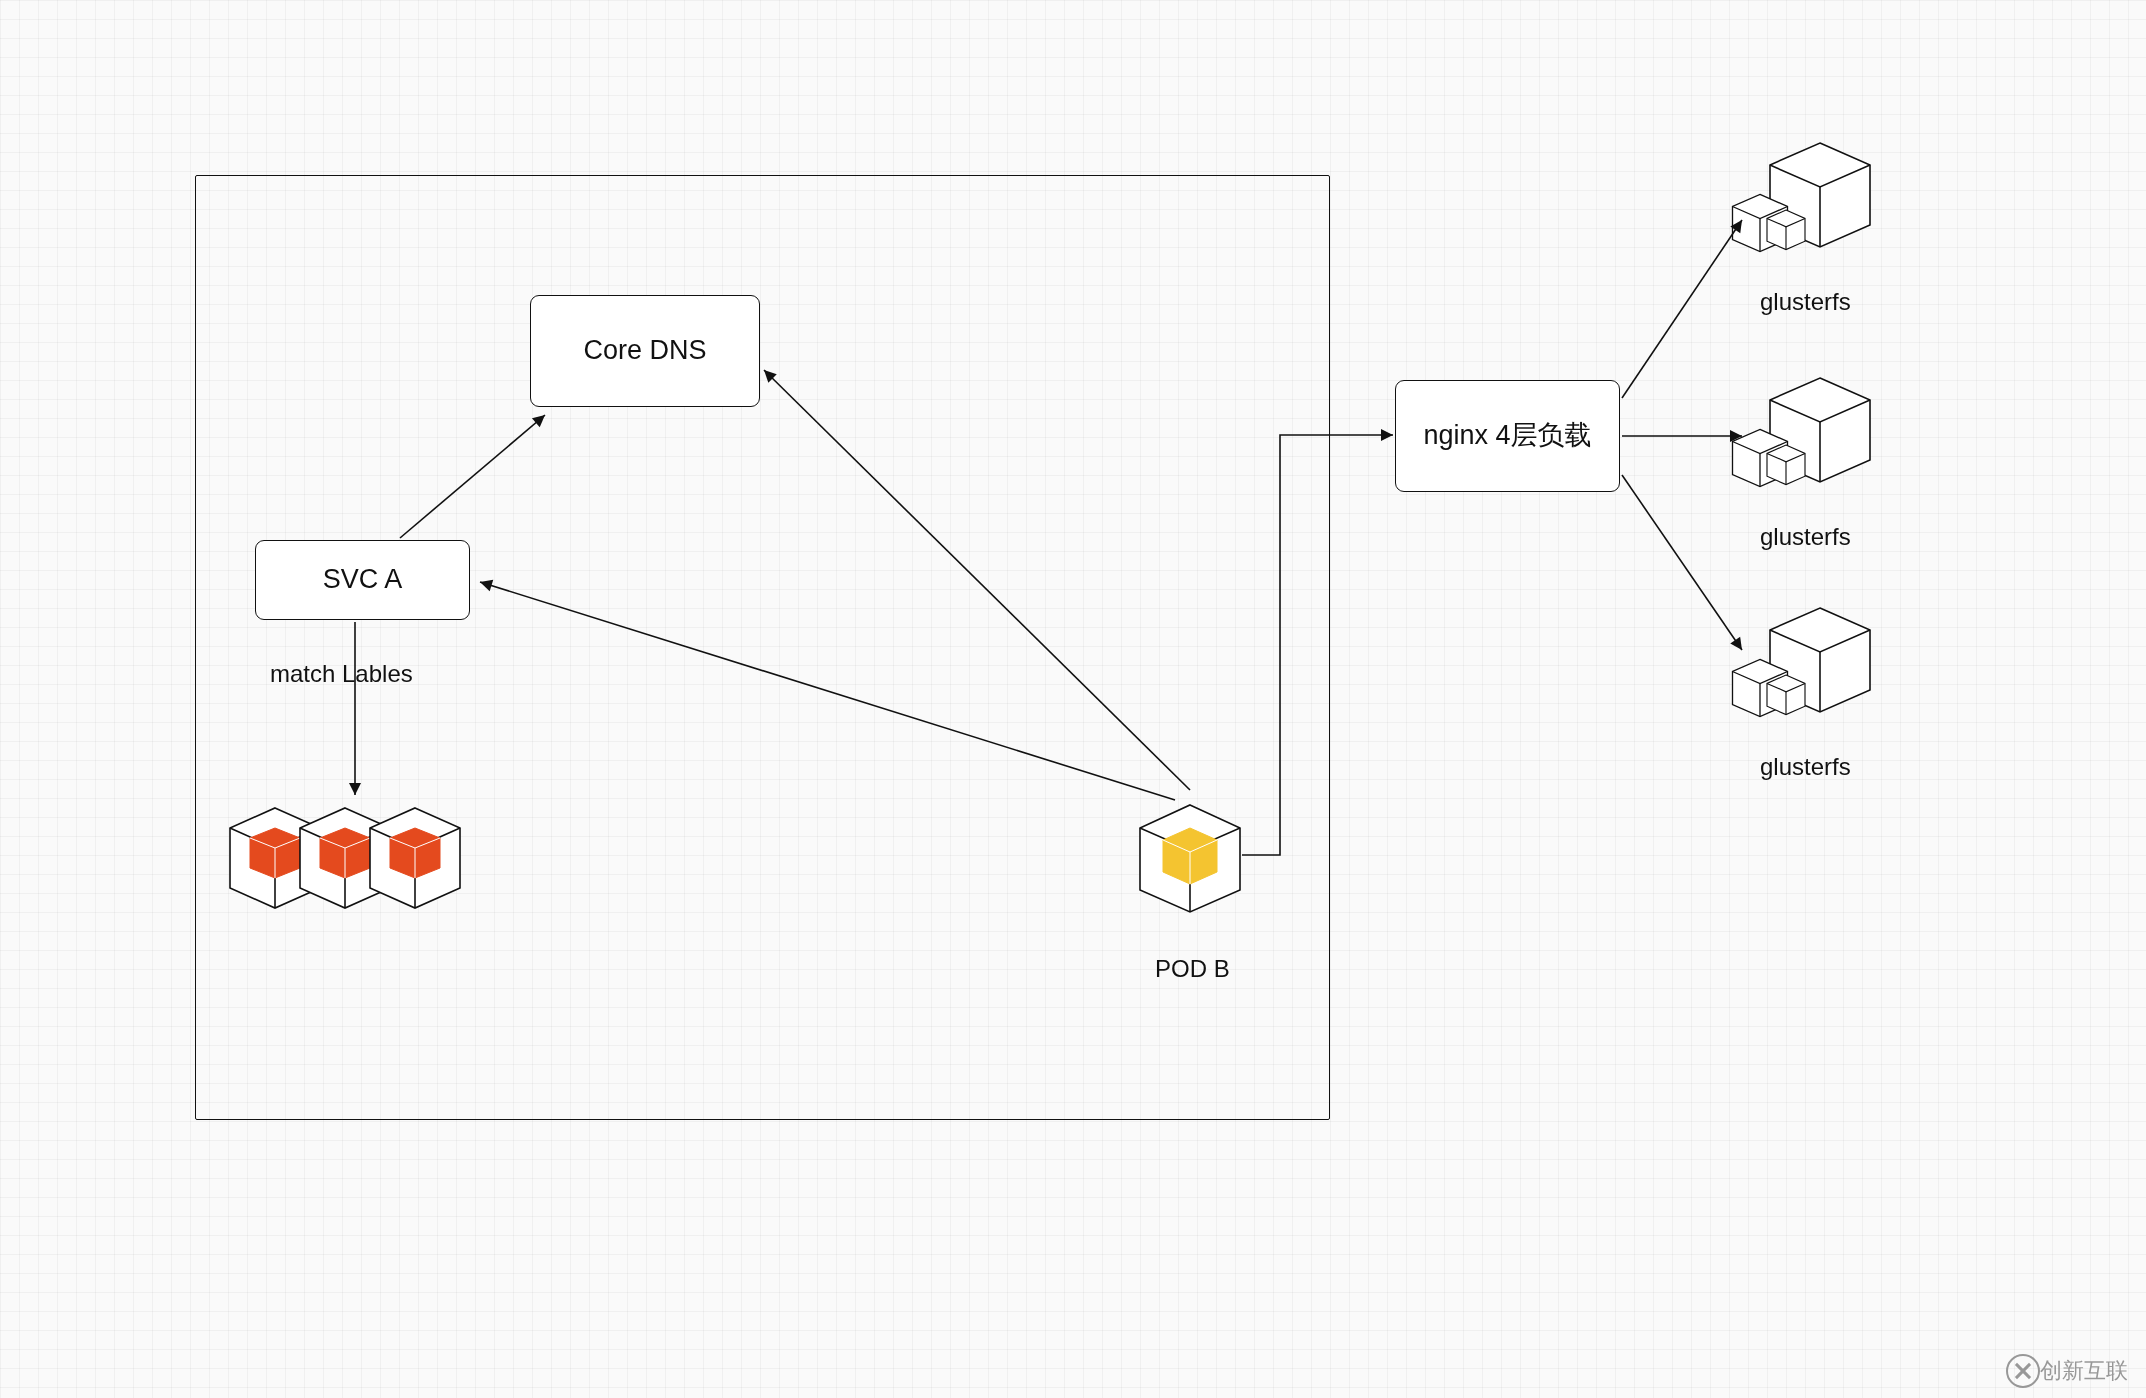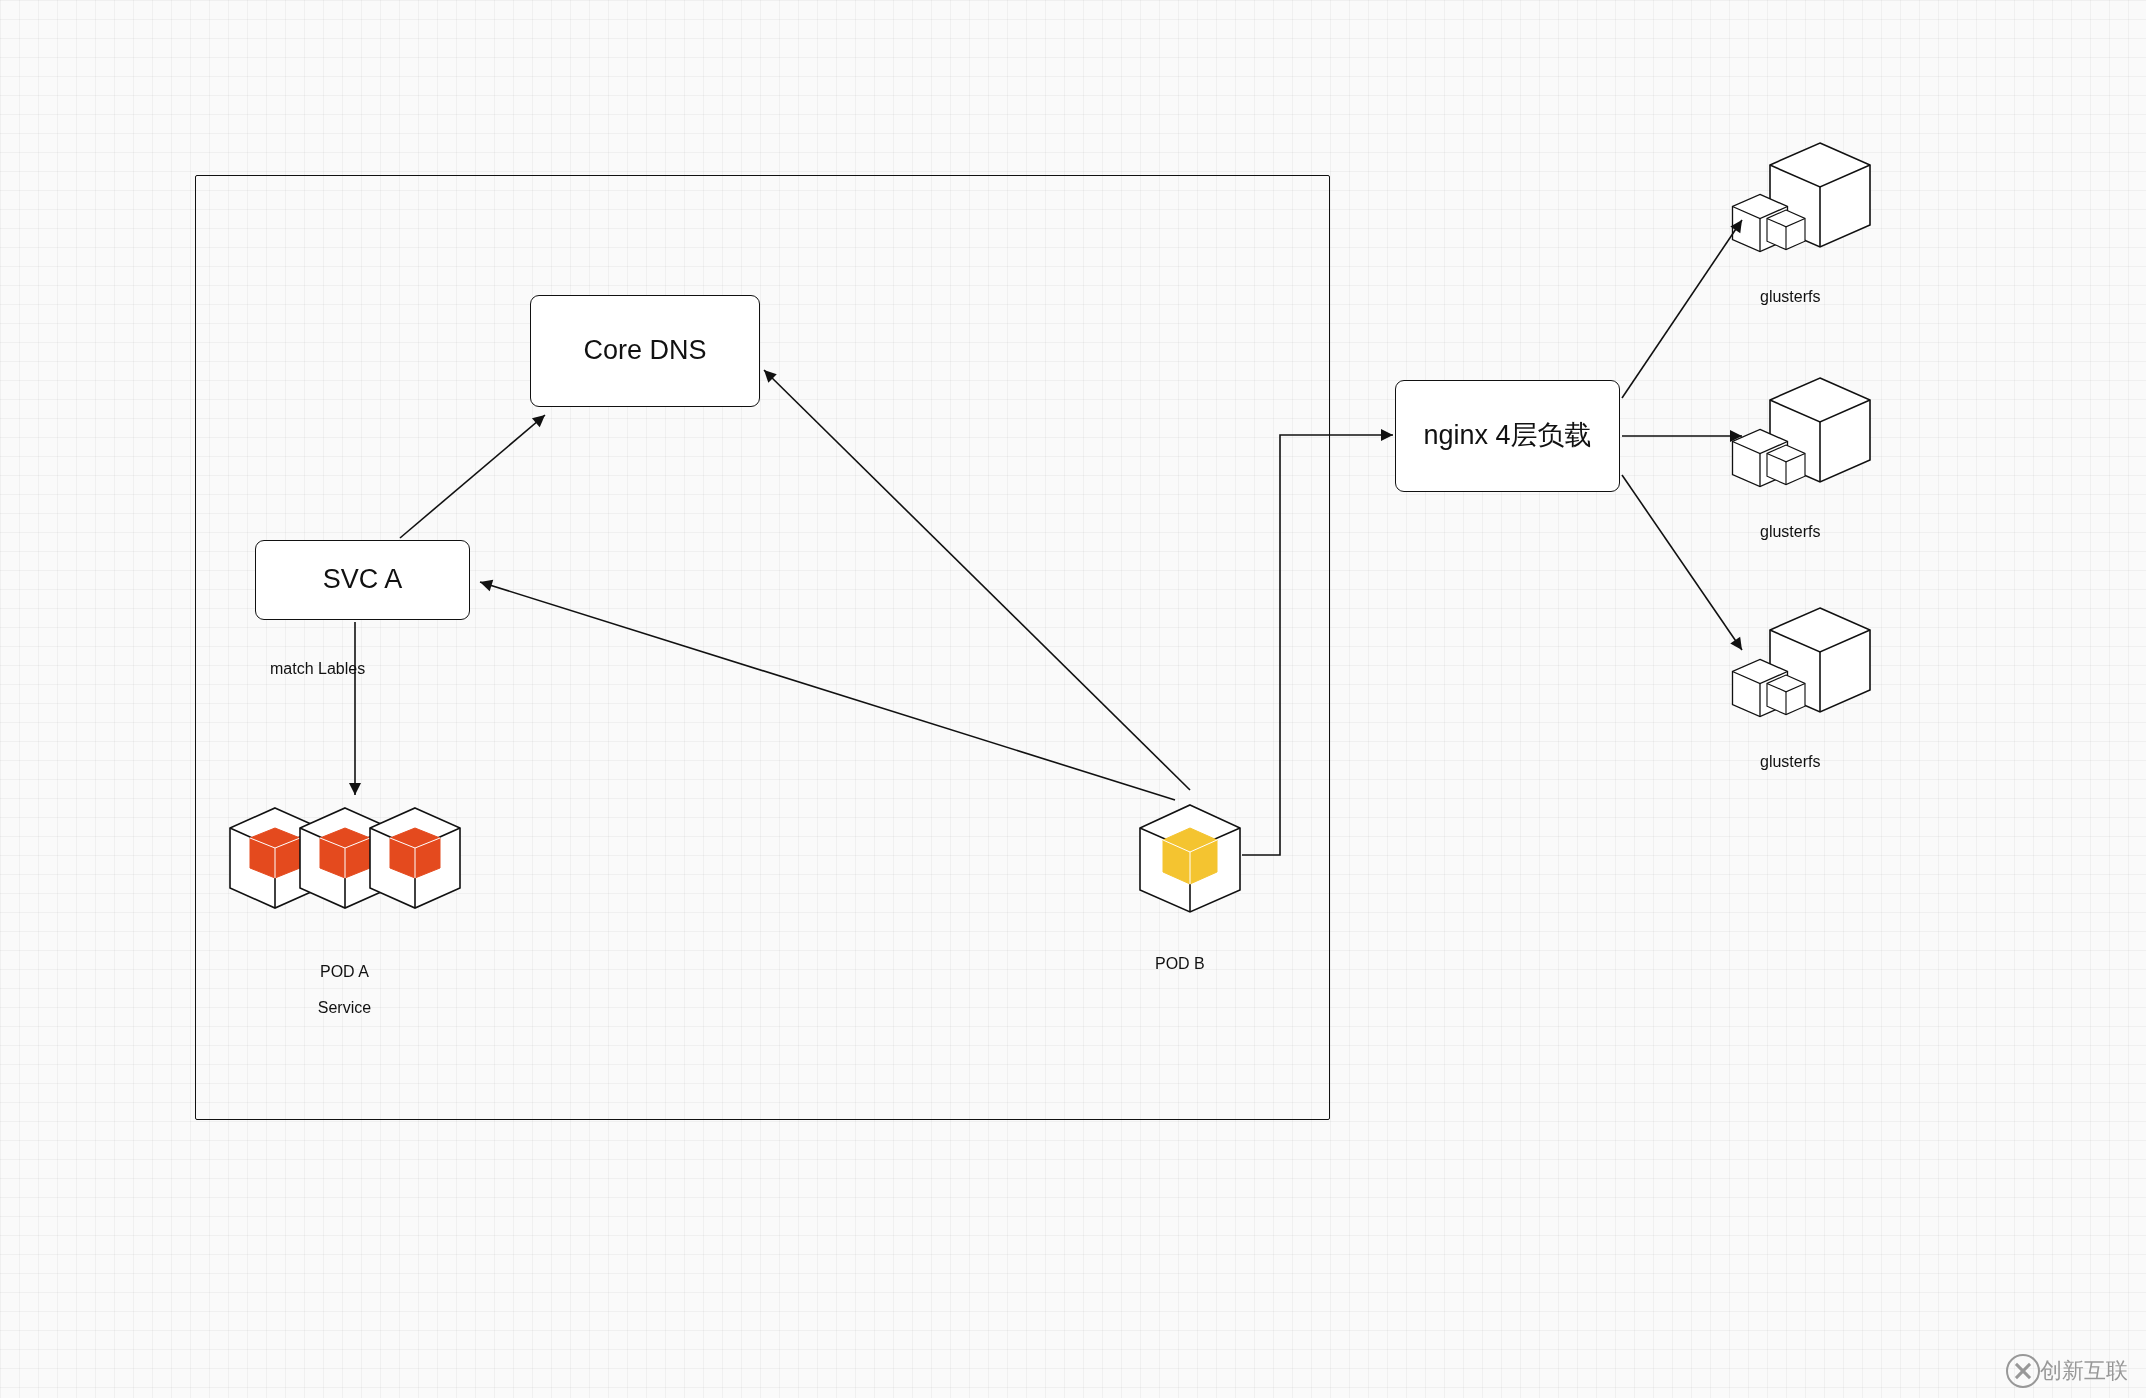--- a/index.html
+++ b/index.html
@@ -36,21 +36,21 @@
     line-height: 1.3;
   }
   .cluster-box {
     position: absolute;
     border: 1.6px solid #111;
     border-radius: 2px;
     background: transparent;
   }
   .label {
     position: absolute;
-    font-size: 16px;
+    font-size: 24px;
     color: #111;
     text-align: center;
     white-space: pre;
   }
   svg.edges {
     position: absolute; inset: 0;
     width: 100%; height: 100%;
     pointer-events: none;
   }
   .cube-group { position: absolute; }
@@ -126,24 +126,20 @@
           <polygon points="55,18 100,38 100,98 55,118 10,98 10,38" fill="#fff" stroke="#111" stroke-width="1.6"></polygon>
           <polyline points="10,38 55,58 100,38" fill="none" stroke="#111" stroke-width="1.6"></polyline>
           <line x1="55" y1="58" x2="55" y2="118" stroke="#111" stroke-width="1.6"></line>
           <polygon points="55,38 80,48 80,78 55,88 30,78 30,48" fill="#e44a1e" stroke="#e44a1e"></polygon>
           <polyline points="30,48 55,58 80,48" fill="none" stroke="#fff" stroke-width="1"></polyline>
           <line x1="55" y1="58" x2="55" y2="88" stroke="#fff" stroke-width="1"></line>
         </g>
       </g>
     </svg>
   </div>
-  <div class="label" style="left:300px; top:945px; text-align:center;">
-    <span>POD A</span><br>
-    <span>Service</span>
-  </div>
 
   <div class="cube-group" style="left:1130px; top:790px;">
     <svg width="120" height="140" viewBox="0 0 120 140">
       <polygon points="60,15 110,38 110,100 60,122 10,100 10,38" fill="#fff" stroke="#111" stroke-width="1.6"></polygon>
       <polyline points="10,38 60,60 110,38" fill="none" stroke="#111" stroke-width="1.6"></polyline>
       <line x1="60" y1="60" x2="60" y2="122" stroke="#111" stroke-width="1.6"></line>
       <polygon points="60,38 87,50 87,82 60,94 33,82 33,50" fill="#f4c430" stroke="#f4c430"></polygon>
       <polyline points="33,50 60,62 87,50" fill="none" stroke="#fff" stroke-width="1"></polyline>
       <line x1="60" y1="62" x2="60" y2="94" stroke="#fff" stroke-width="1"></line>
     </svg>

